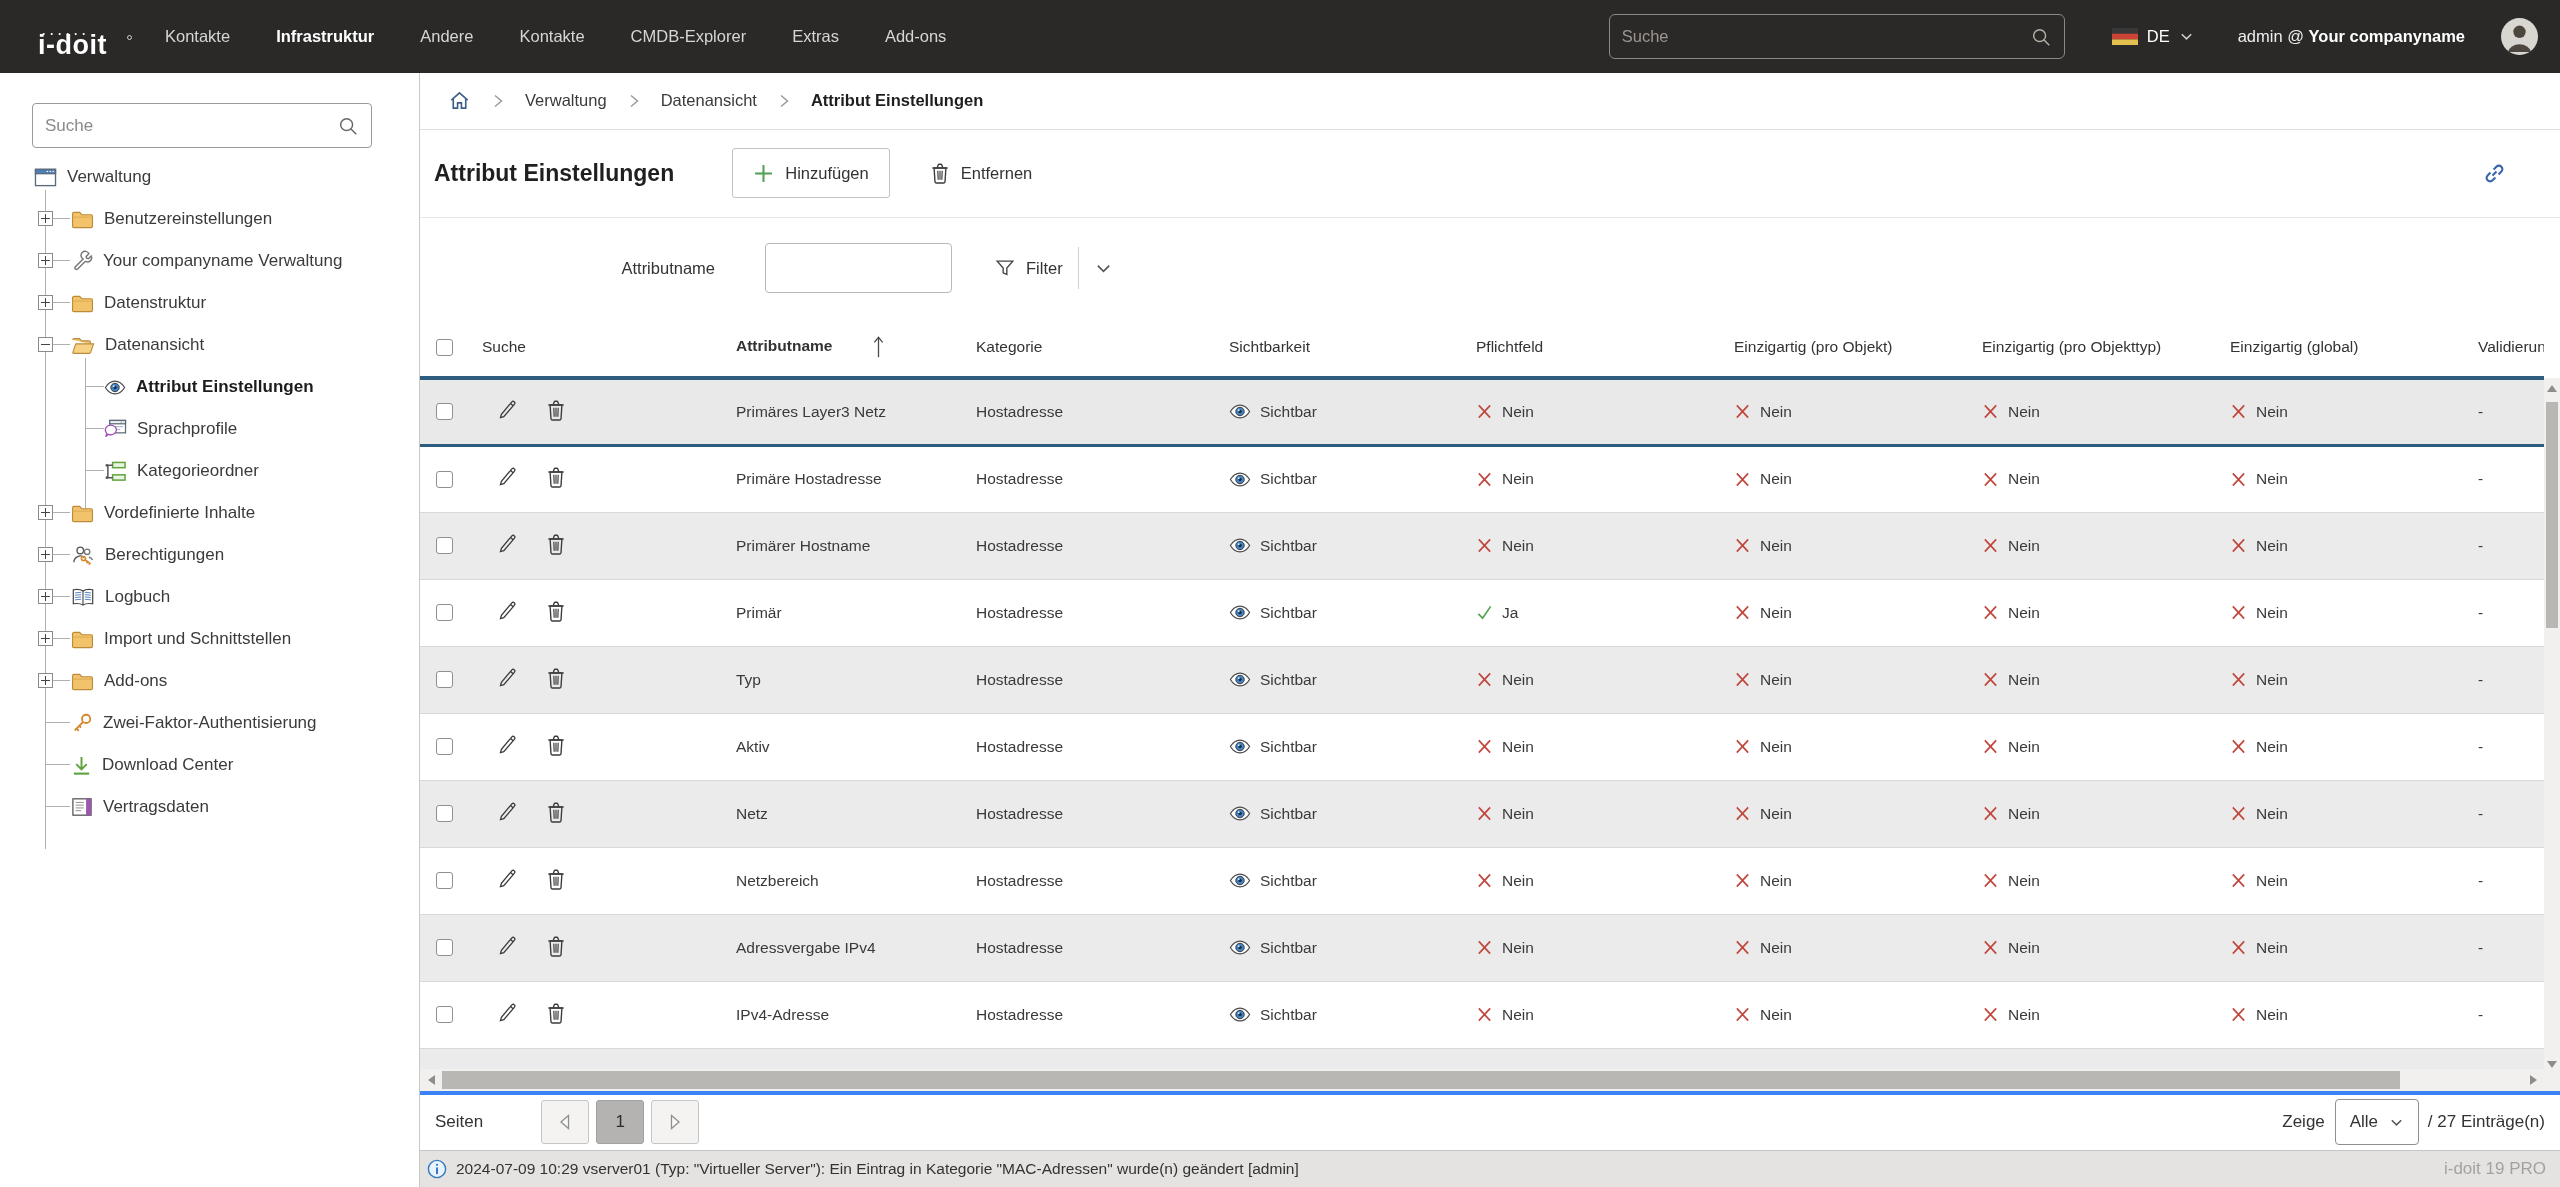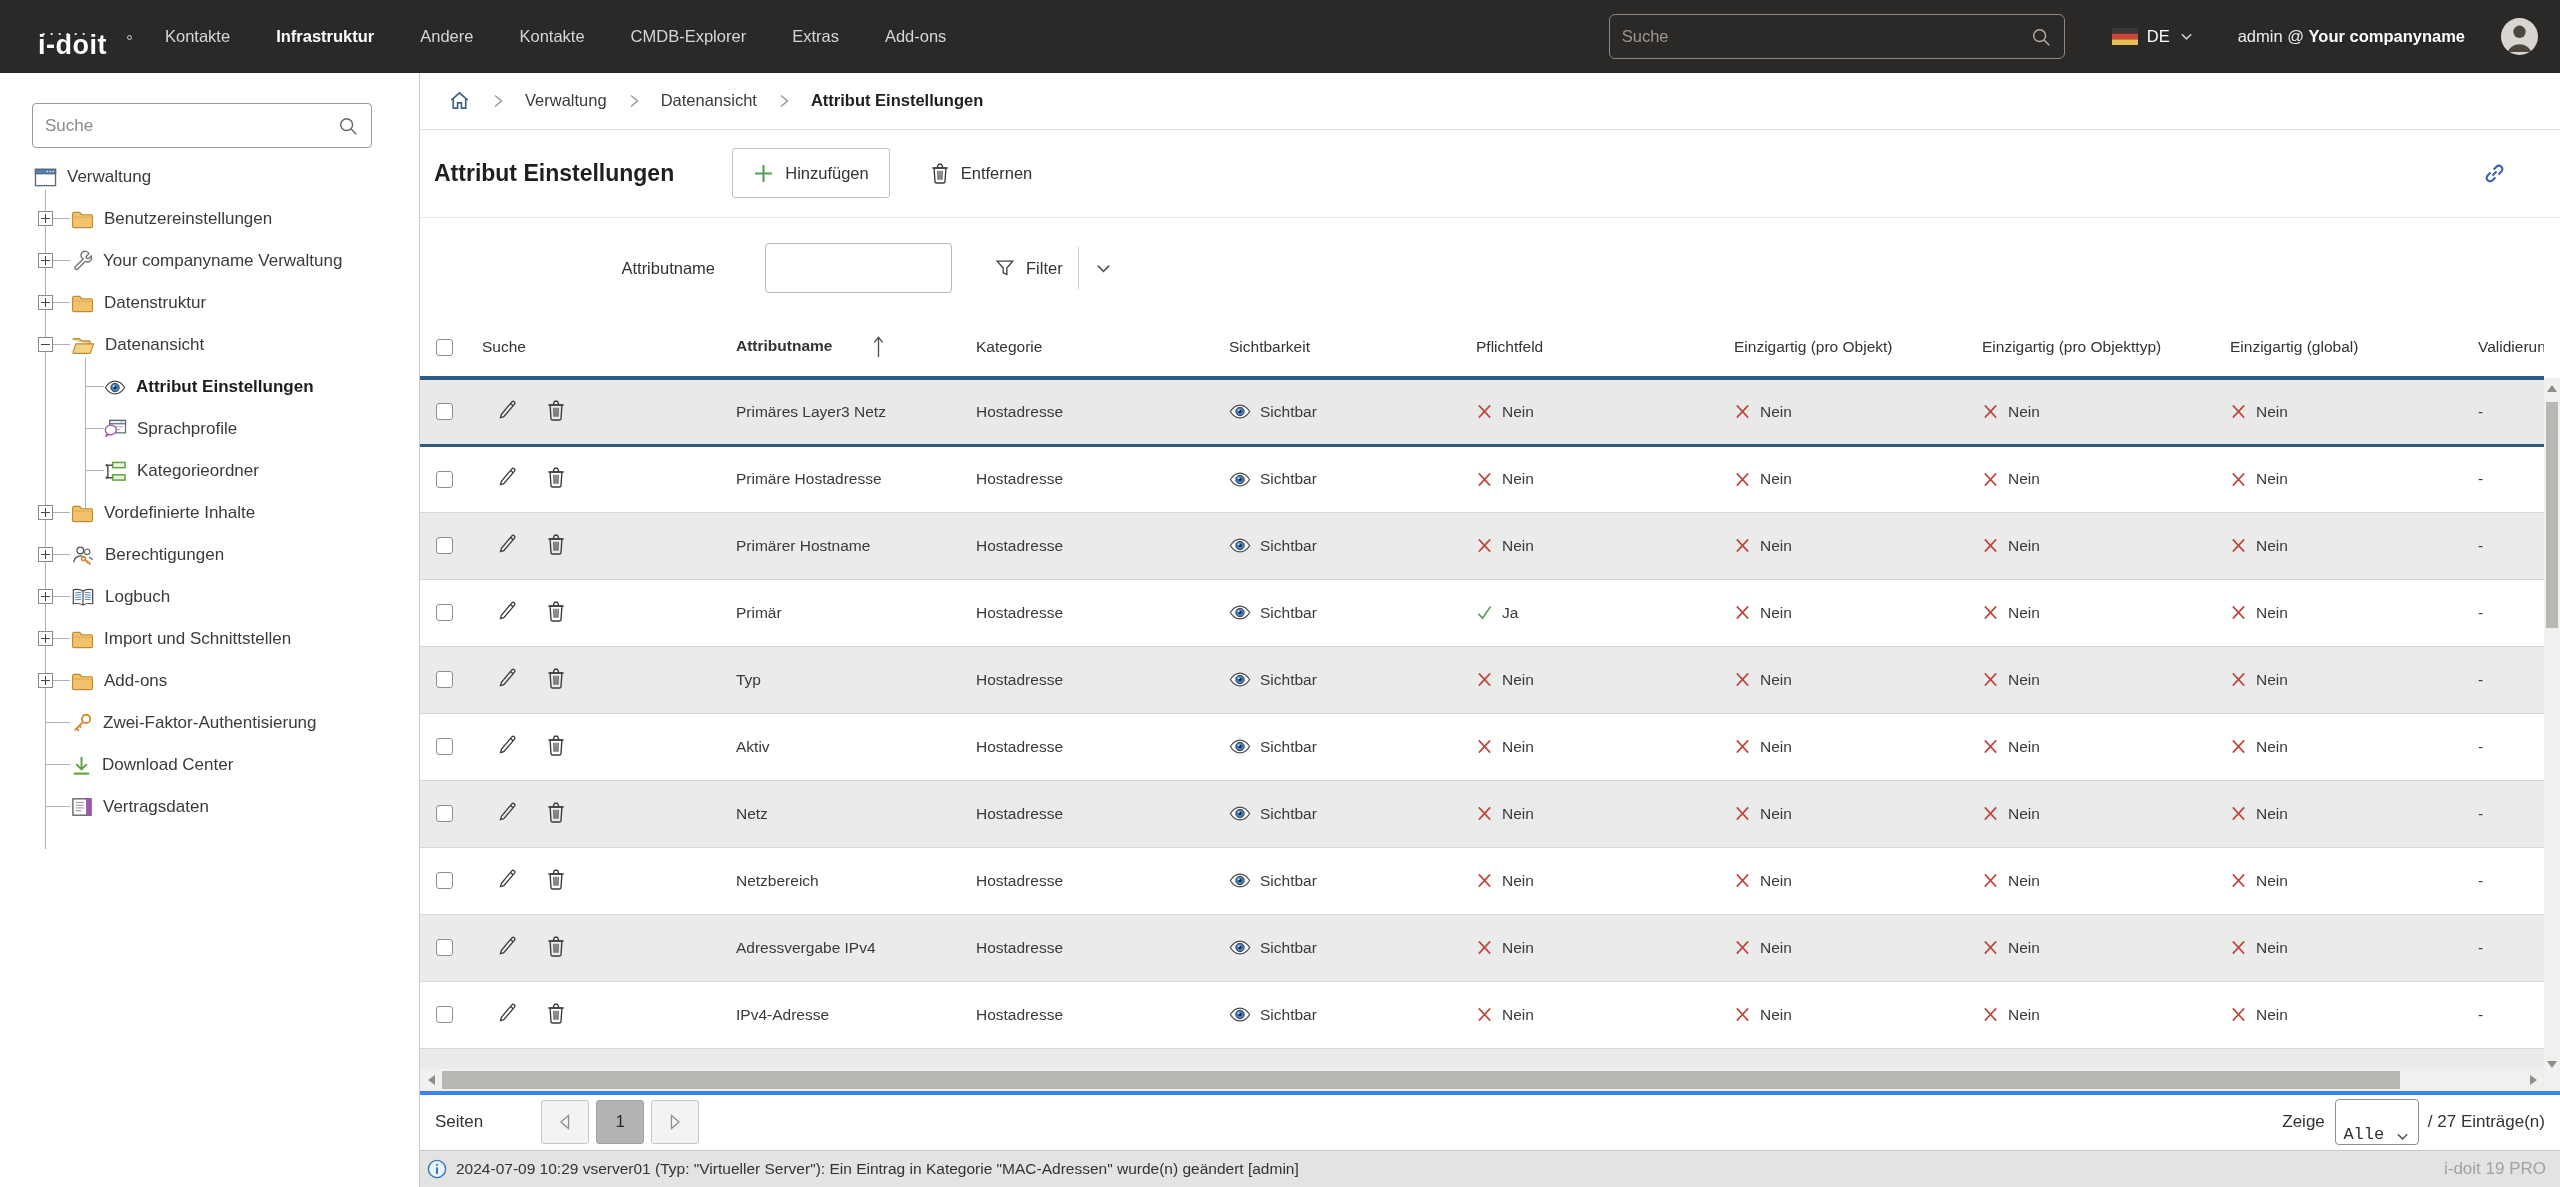--- a/index.html
+++ b/index.html
@@ -123,22 +123,22 @@
 
   
   .pagination { height:60px; border-top:4px solid #3b82f6; display:flex; align-items:center; }
   .pg-label { margin-left:15px; font-size:17px; color:#333; }
   .pg-group { margin-left:58px; display:flex; gap:7px; }
   .pg-btn { width:48px; height:44px; border:1px solid #c6c6c6; border-radius:3px; background:#f4f3f2;
     display:flex; align-items:center; justify-content:center; cursor:pointer; font-family:inherit; }
   .pg-current { background:#b5b3b1; border-color:#a3a19f; font-size:17px; color:#2b2b2b; }
   .pg-right { margin-left:auto; display:flex; align-items:center; margin-right:15px; font-size:17px; color:#333; }
   .pg-select { margin-left:10px; margin-right:9px; width:84px; height:46px; border:1px solid #8f8f8f; border-radius:4px;
-    background:#fff; display:flex; align-items:flex-end; justify-content:center; gap:11px; cursor:pointer;
-    font-size:17px; color:#333; font-family:Liberation Mono, monospace; }
+    background:#fff; display:flex; align-items:center; justify-content:center; gap:11px; cursor:pointer;
+    font-size:17px; color:#333; font-family:Liberation Sans, sans-serif; }
   .pg-select .chev { color:#555; }
 
   
   .statusbar { height:37px; background:#e4e3e1; border-top:1px solid #c6c6c6; display:flex; align-items:center; }
   .statusbar .icon { margin-left:7px; }
   .status-text { margin-left:9px; font-size:15.5px; color:#333; }
   .status-version { margin-left:auto; margin-right:14px; font-size:17px; color:#a2a2a2; }
 </style>
 </head>
 <body>

